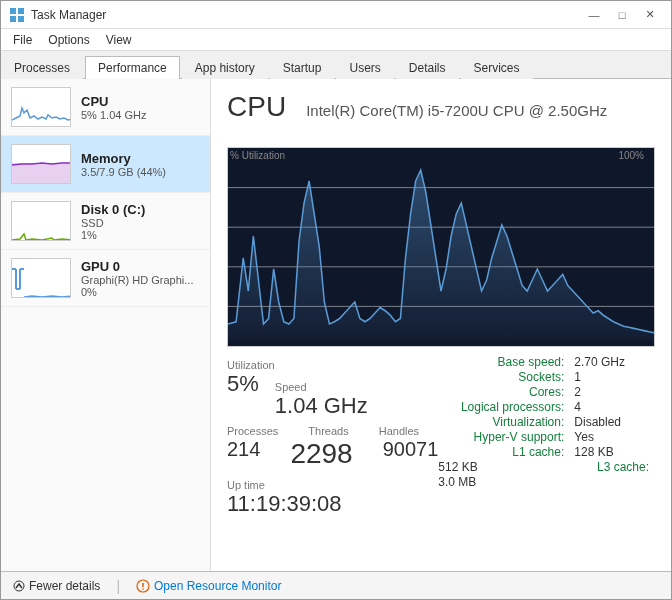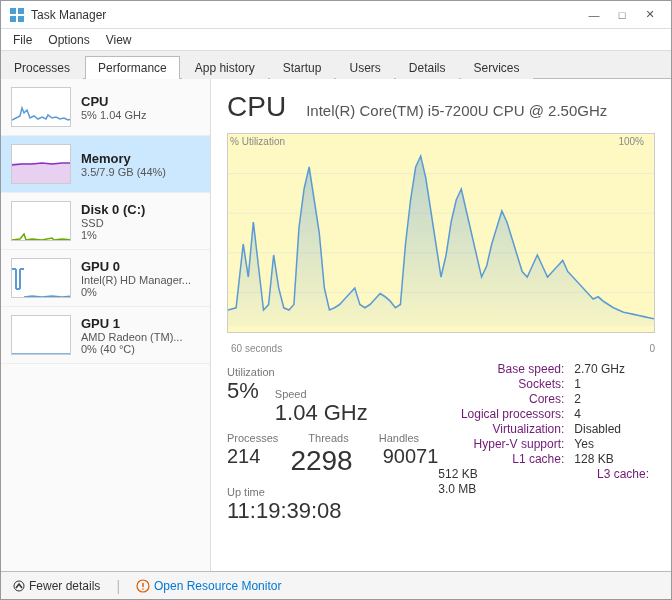--- a/index.html
+++ b/index.html
@@ -157,24 +157,24 @@
       font-size: 28px;
       font-weight: 300;
       color: #333;
     }
     .detail-subtitle {
       font-size: 15px;
       color: #555;
     }
     .chart-area {
       border: 1px solid #ccc;
-      background: #fef9c3;
+      background: #0f172a;
       height: 200px;
       position: relative;
-      margin-top: 2px;
+      margin-top: 16px;
     }
     .chart-y-label {
       position: absolute;
       left: 2px;
       top: 2px;
       font-size: 10px;
       color: #888;
     }
     .chart-y-label-right {
       position: absolute;
@@ -218,21 +218,21 @@
       flex: 1;
     }
     .stats-right {
       width: 280px;
       display: grid;
       grid-template-columns: auto auto;
       align-content: start;
       gap: 1px 4px;
       font-size: 12px;
     }
-    .prop-label { color: #701a75; text-align: right; padding-right: 6px; }
+    .prop-label { color: #15803d; text-align: right; padding-right: 6px; }
     .prop-value { color: #333; font-weight: 500; }
     .uptime-label { font-size: 11px; color: #777; }
     .uptime-value { font-size: 22px; font-weight: 300; color: #333; }
     .footer-bar {
       border-top: 1px solid #bbb;
       background: #f5f5f5;
       display: flex;
       align-items: center;
       padding: 4px 12px;
       gap: 16px;
@@ -346,37 +346,25 @@
             <line x1="0" y1="10" x2="4" y2="10" stroke="#5b9bd5" stroke-width="2"></line>
             <line x1="4" y1="10" x2="4" y2="30" stroke="#5b9bd5" stroke-width="2"></line>
             <line x1="4" y1="30" x2="8" y2="30" stroke="#5b9bd5" stroke-width="2"></line>
             <line x1="8" y1="30" x2="8" y2="10" stroke="#5b9bd5" stroke-width="2"></line>
             <line x1="8" y1="10" x2="12" y2="10" stroke="#5b9bd5" stroke-width="2"></line>
             <polyline points="12,38 20,37 30,38 40,37 50,38 60,37" fill="none" stroke="#5b9bd5" stroke-width="1.5"></polyline>
           </svg>
         </div>
         <div class="sidebar-info">
           <div class="sidebar-label">GPU 0</div>
-          <div class="sidebar-sub">Intel(R) HD Manager...</div>
+          <div class="sidebar-sub">Graphi(R) HD Graphi...</div>
           <div class="sidebar-sub">0%</div>
         </div>
       </div>
 
-      <div class="sidebar-item">
-        <div class="sidebar-thumb mini-chart-gpu1">
-          <svg width="60" height="40" viewBox="0 0 60 40">
-            <polyline points="0,38 10,38 20,38 30,38 40,38 50,38 60,38" fill="none" stroke="#5b9bd5" stroke-width="1.5"></polyline>
-          </svg>
-        </div>
-        <div class="sidebar-info">
-          <div class="sidebar-label">GPU 1</div>
-          <div class="sidebar-sub">AMD Radeon (TM)...</div>
-          <div class="sidebar-sub">0% (40 °C)</div>
-        </div>
-      </div>
 
     </div>
 
     <div class="detail-pane">
 
       <div class="detail-header">
         <span class="detail-title">CPU</span>
         <span class="detail-subtitle">Intel(R) Core(TM) i5-7200U CPU @ 2.50GHz</span>
       </div>
 
@@ -414,24 +402,20 @@
               65,155 70,85 75,50 80,30 85,60 90,90 95,140 100,160 105,158 110,155 115,150
               120,145 125,140 130,155 135,158 140,155 145,150 150,145 155,148 160,152
               165,158 170,155 175,100 180,60 185,30 190,20 195,40 200,70 205,100
               210,130 215,110 220,80 225,60 230,50 235,70 240,90 245,110 250,130
               255,120 260,100 265,85 270,70 275,80 280,95 285,110 290,125 295,130
               300,120 305,110 310,120 315,130 320,125 325,120 330,115 335,125 340,130
               345,135 350,140 355,145 360,150 365,148 370,152 375,155 380,158 385,160
               390,162 395,163 400,164 405,165 410,166 415,167 420,168" fill="none" stroke="#5b9bd5" stroke-width="1.5"></polyline>
           </svg>
         </div>
-      </div>
-      <div style="display:flex;justify-content:space-between;">
-        <span class="chart-x-label">60 seconds</span>
-        <span class="chart-x-label">0</span>
       </div>
 
       <div class="stats-bottom">
 
         <div class="stats-left">
           <div class="stats-row">
             <div class="stat-item">
               <div class="stat-label">Utilization</div>
               <div style="display:flex;align-items:baseline;gap:16px;">
                 <div class="stat-value">5%</div>

